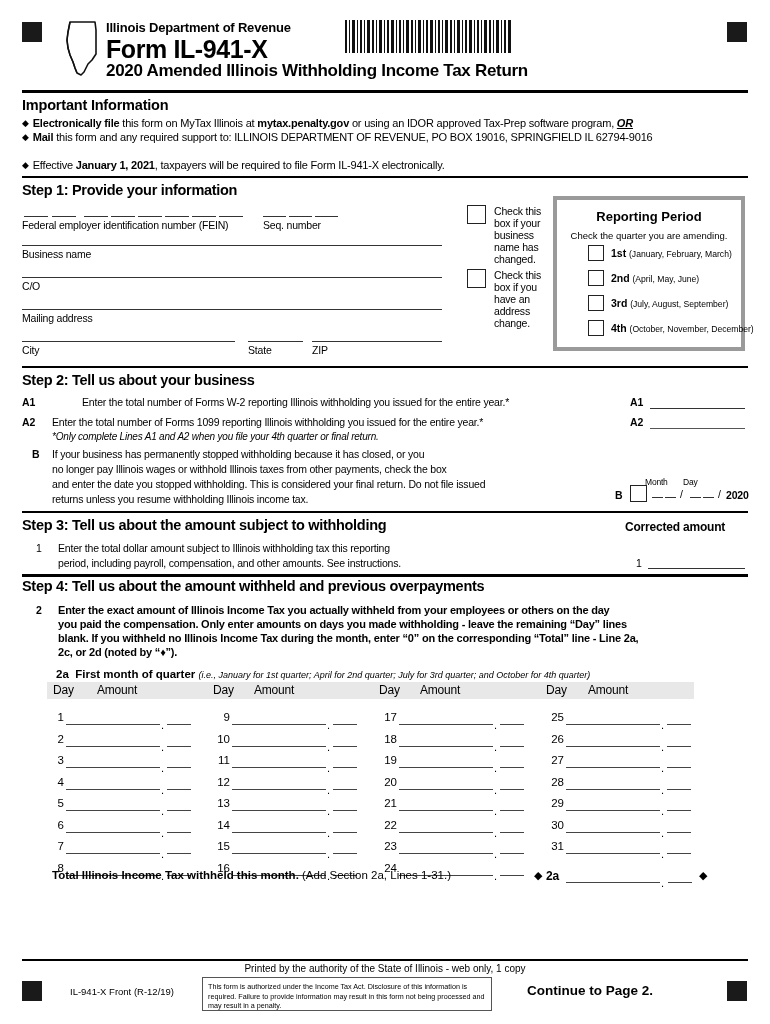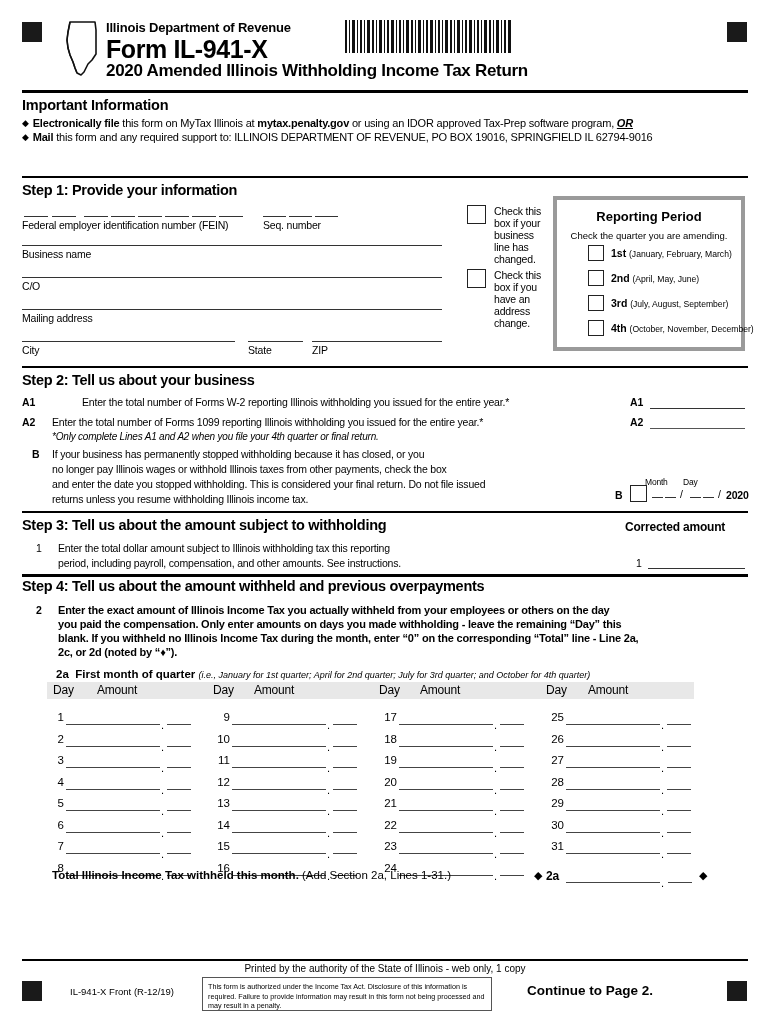--- a/index.html
+++ b/index.html
@@ -129,20 +129,23 @@
   <div class="rule rule-thick" style="left:22px;top:90px;width:726px;"></div>
 
   <div class="sec-title" style="left:22px;top:97px;">Important Information</div>
 
   <div class="bullet-row" style="left:22px;top:117px;">
     <span class="dia">◆</span><b>Electronically file</b><span> this form on MyTax Illinois at </span><b>mytax.penalty.gov</b><span> or using an IDOR approved Tax-Prep software program, </span><i><u><b>OR</b></u></i>
   </div>
   <div class="bullet-row" style="left:22px;top:131px;">
     <span class="dia">◆</span><b>Mail</b><span> this form and any required support to:  ILLINOIS DEPARTMENT OF REVENUE, PO BOX 19016, SPRINGFIELD IL  62794-9016</span>
   </div>
+  <div class="bullet-row" style="left:22px;top:159px;">
+    <span class="dia">◆</span><span>Effective </span><b>January 1, 2021</b><span>, taxpayers will be required to file Form IL-941-X electronically.</span>
+  </div>
 
   <div class="rule rule-med" style="left:22px;top:176px;width:726px;"></div>
 
   <div class="step-title" style="left:22px;top:182px;">Step 1:  Provide your information</div>
 
   <div class="tick" style="left:24px;top:216px;width:24px;"></div>
   <div class="tick" style="left:52px;top:216px;width:24px;"></div>
   <div class="tick" style="left:84px;top:216px;width:24px;"></div>
   <div class="tick" style="left:111px;top:216px;width:24px;"></div>
   <div class="tick" style="left:138px;top:216px;width:24px;"></div>
@@ -169,21 +172,21 @@
   <div class="uline" style="left:248px;top:341px;width:55px;"></div>
   <div class="uline" style="left:312px;top:341px;width:130px;"></div>
   <div class="lbl" style="left:22px;top:344px;">City</div>
   <div class="lbl" style="left:248px;top:344px;">State</div>
   <div class="lbl" style="left:312px;top:344px;">ZIP</div>
 
   <div class="cbox" style="left:467px;top:205px;width:19px;height:19px;"></div>
   <div class="lbl" style="left:494px;top:205px;">Check this</div>
   <div class="lbl" style="left:494px;top:217px;">box if your</div>
   <div class="lbl" style="left:494px;top:229px;">business</div>
-  <div class="lbl" style="left:494px;top:241px;">line has</div>
+  <div class="lbl" style="left:494px;top:241px;">name has</div>
   <div class="lbl" style="left:494px;top:253px;">changed.</div>
 
   <div class="cbox" style="left:467px;top:269px;width:19px;height:19px;"></div>
   <div class="lbl" style="left:494px;top:269px;">Check this</div>
   <div class="lbl" style="left:494px;top:281px;">box if you</div>
   <div class="lbl" style="left:494px;top:293px;">have an</div>
   <div class="lbl" style="left:494px;top:305px;">address</div>
   <div class="lbl" style="left:494px;top:317px;">change.</div>
 
   <div class="rp-wrap">
@@ -258,21 +261,21 @@
   <div class="lbl" style="left:58px;top:557px;">period, including payroll, compensation, and other amounts. See instructions.</div>
   <div class="lbl" style="left:636px;top:557px;">1</div>
   <div class="uline" style="left:648px;top:568px;width:97px;"></div>
 
   <div class="rule rule-thick" style="left:22px;top:574px;width:726px;"></div>
 
   <div class="step-title" style="left:22px;top:578px;">Step 4: Tell us about the amount withheld and previous overpayments</div>
 
   <div class="lblb" style="left:36px;top:604px;">2</div>
   <div class="lblb" style="left:58px;top:604px;font-size:11px;">Enter the exact amount of Illinois Income Tax you actually withheld from your employees or others on the day</div>
-  <div class="lblb" style="left:58px;top:618px;font-size:11px;">you paid the compensation. Only enter amounts on days you made withholding - leave the remaining “Day” this</div>
+  <div class="lblb" style="left:58px;top:618px;font-size:11px;">you paid the compensation. Only enter amounts on days you made withholding - leave the remaining “Day” lines</div>
   <div class="lblb" style="left:58px;top:632px;font-size:11px;">blank. If you withheld no Illinois Income Tax during the month, enter “0” on the corresponding “Total” line - Line 2a,</div>
   <div class="lblb" style="left:58px;top:646px;font-size:11px;">2c, or 2d (noted by “♦”).</div>
 
   <div style="position:absolute;left:56px;top:668px;font-size:11.5px;white-space:nowrap;">
     <b>2a</b>&nbsp; <b>First month of quarter</b>
     <span style="font-size:9px;font-style:italic;">(i.e., January for 1st quarter; April for 2nd quarter; July for 3rd quarter; and October for 4th quarter)</span>
   </div>
 
   <div class="band" style="left:47px;top:682px;width:647px;height:17px;"></div>
   <div class="gh" style="left:53px;top:683px;">Day</div>

